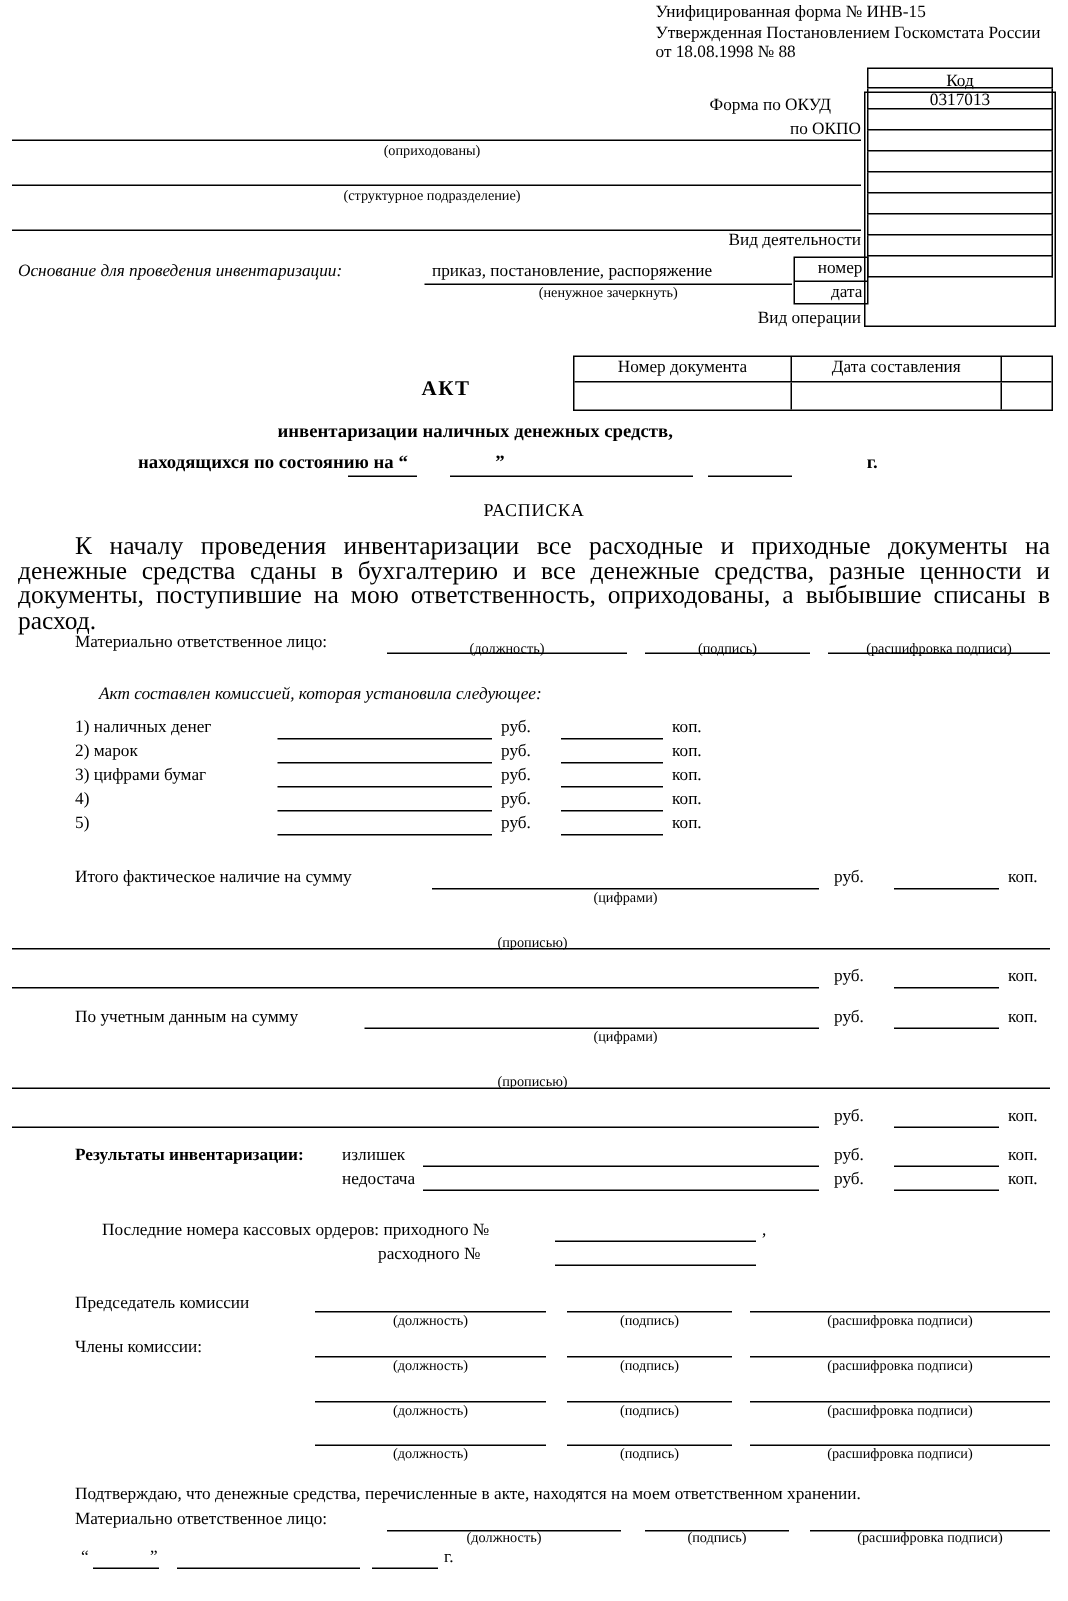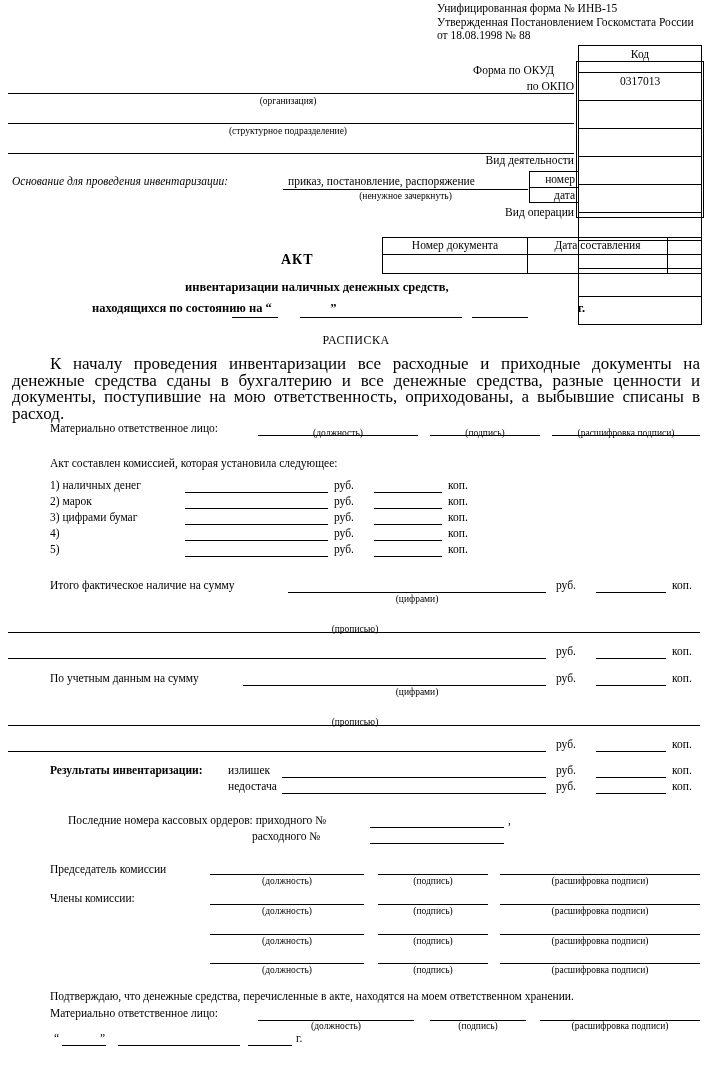--- a/index.html
+++ b/index.html
@@ -25,21 +25,21 @@
     font-size: 11.5px;
   }
   #doc-header div { white-space: nowrap; }
 
   
   #code-table {
     left: 578px; top: 45px;
     width: 124px;
   }
   #code-table .ct-row {
-    height: 28px;
+    height: 14px;
     border-left: 1px solid #000;
     border-right: 1px solid #000;
     border-bottom: 1px solid #000;
     box-sizing: border-box;
     text-align: center;
     line-height: 16px;
     font-size: 11.5px;
   }
   #code-table .ct-head {
     border-top: 1px solid #000;
@@ -202,21 +202,21 @@
   <div class="ct-row"></div>
 </div>
 <div id="code-frame"></div>
 
 <div class="code-label" style="left:360px; top:62px; width:194px;">Форма по ОКУД</div>
 <div class="code-label" style="left:380px; top:78px; width:194px;">по ОКПО</div>
 <div class="code-label" style="left:330px; top:152px; width:244px;">Вид деятельности</div>
 <div class="code-label" style="left:330px; top:204px; width:244px;">Вид операции</div>
 
 <div class="rule" style="left:8px; top:93px; width:566px;"></div>
-<div class="caption" style="left:158px; top:96px; width:260px;">(организация)</div>
+<div class="caption" style="left:158px; top:96px; width:260px;">(оприходованы)</div>
 
 <div class="rule" style="left:8px; top:123px; width:566px;"></div>
 <div class="caption" style="left:158px; top:126px; width:260px;">(структурное подразделение)</div>
 
 <div class="rule" style="left:8px; top:153px; width:566px;"></div>
 
 <div class="lbl" style="left:12px; top:175px;font-style:italic;">Основание для проведения инвентаризации:</div>
 <div class="lbl" style="left:288px; top:175px;">приказ, постановление, распоряжение</div>
 <div class="rule" style="left:283px; top:189px; width:245px;"></div>
 <div class="caption" style="left:283px; top:191px; width:245px;">(ненужное зачеркнуть)</div>
@@ -258,21 +258,21 @@
 <div id="para1">К началу проведения инвентаризации все расходные и приходные документы на денежные средства сданы в бухгалтерию и все денежные средства, разные ценности и документы, поступившие на мою ответственность, оприходованы, а выбывшие списаны в расход.</div>
 
 <div class="lbl" style="left:50px; top:422px;">Материально ответственное лицо:</div>
 <div class="rule" style="left:258px; top:435px; width:160px;"></div>
 <div class="caption" style="left:258px; top:428px; width:160px; top:428px;" style2="">(должность)</div>
 <div class="rule" style="left:430px; top:435px; width:110px;"></div>
 <div class="rule" style="left:552px; top:435px; width:148px;"></div>
 <div class="caption" style="left:430px; top:428px; width:110px;">(подпись)</div>
 <div class="caption" style="left:552px; top:428px; width:148px;">(расшифровка подписи)</div>
 
-<div class="lbl" style="left:50px; top:457px;">Акт составлен комиссией, которая установила следующее:</div>
+<div class="lbl" style="left:66px; top:457px;font-style:italic;">Акт составлен комиссией, которая установила следующее:</div>
 
 <div class="item-label" style="top:479px;">
   <span>1)</span>
   <span>наличных денег</span>
 </div>
 <div class="rule" style="left:185px; top:492px; width:143px;"></div>
 <div class="rub" style="left:334px; top:479px;">руб.</div>
 <div class="rule" style="left:374px; top:492px; width:68px;"></div>
 <div class="kop" style="left:448px; top:479px;">коп.</div>
 

